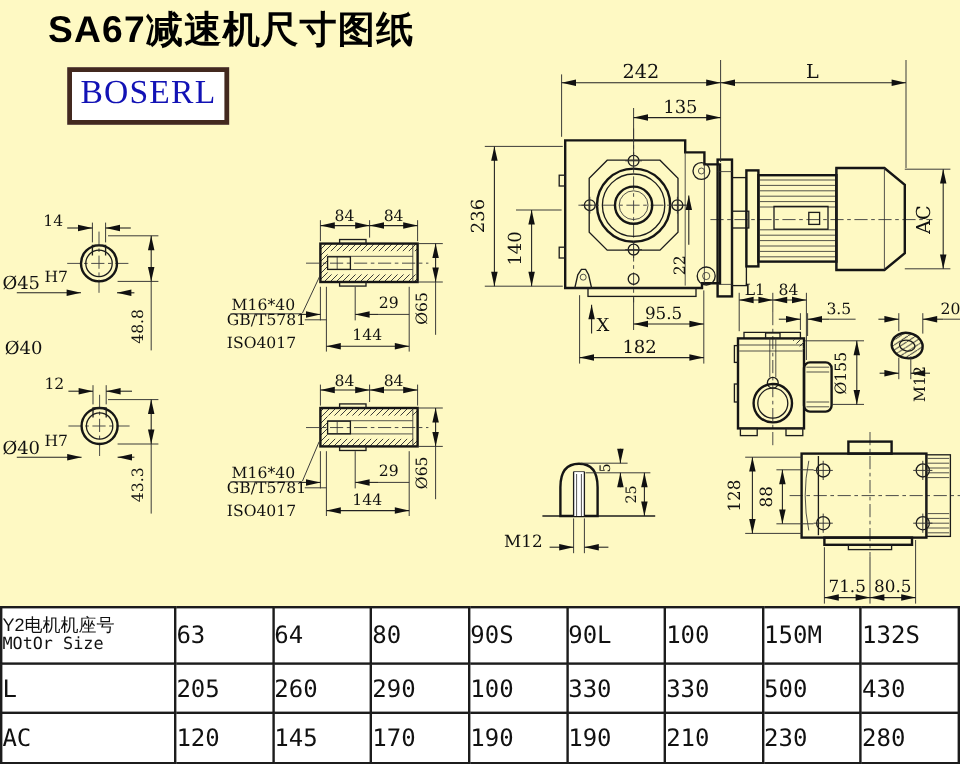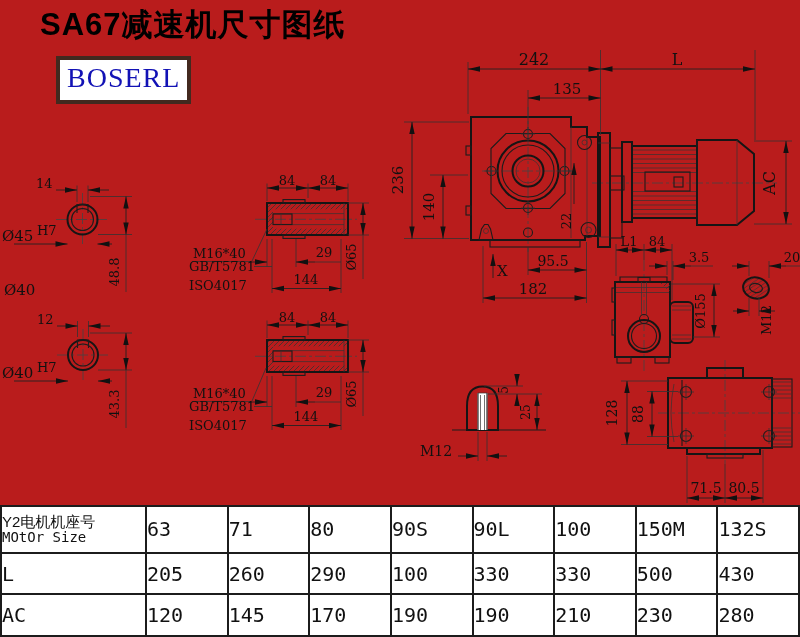--- a/index.html
+++ b/index.html
@@ -1,16 +1,16 @@
 <!DOCTYPE html>
 <html><head>
 <meta charset="utf-8">
 <style>
   html,body{margin:0;padding:0;background:#fff}
-  .stage{position:relative;width:800px;height:637px;background:#b91c1c;overflow:hidden;
+  .stage{position:relative;width:800px;height:637px;background:#fef9c3;overflow:hidden;
          font-family:"Liberation Sans",sans-serif}
   .title{position:absolute;left:40px;top:4px;font-size:31px;font-weight:bold;color:#000;
          letter-spacing:1px;white-space:nowrap}
   .brand{position:absolute;left:56px;top:56px;border:4px solid #43291f;background:#fff;
          padding:0 7px;line-height:36px}
   .brand span{font-family:"Liberation Serif",serif;font-size:28px;color:#1212b5;letter-spacing:1px}
   svg.drawing{position:absolute;left:0;top:0}
   
   .o2{stroke:#151515;stroke-width:2;fill:none}
   .o2f{stroke:#151515;stroke-width:2}
@@ -428,21 +428,21 @@
         <col>
         <col>
     </colgroup>
     <tbody>
         <tr style="height:36px">
       <td>
         <div class="hcn">Y2电机机座号</div>
         <div class="hen">MOtOr Size</div>
       </td>
       <td>63</td>
-      <td>71</td>
+      <td>64</td>
       <td>80</td>
       <td>90S</td>
       <td>90L</td>
       <td>100</td>
       <td>150M</td>
       <td>132S</td>
     </tr>
     <tr style="height:32px">
       <td>L</td>
       <td>205</td>

